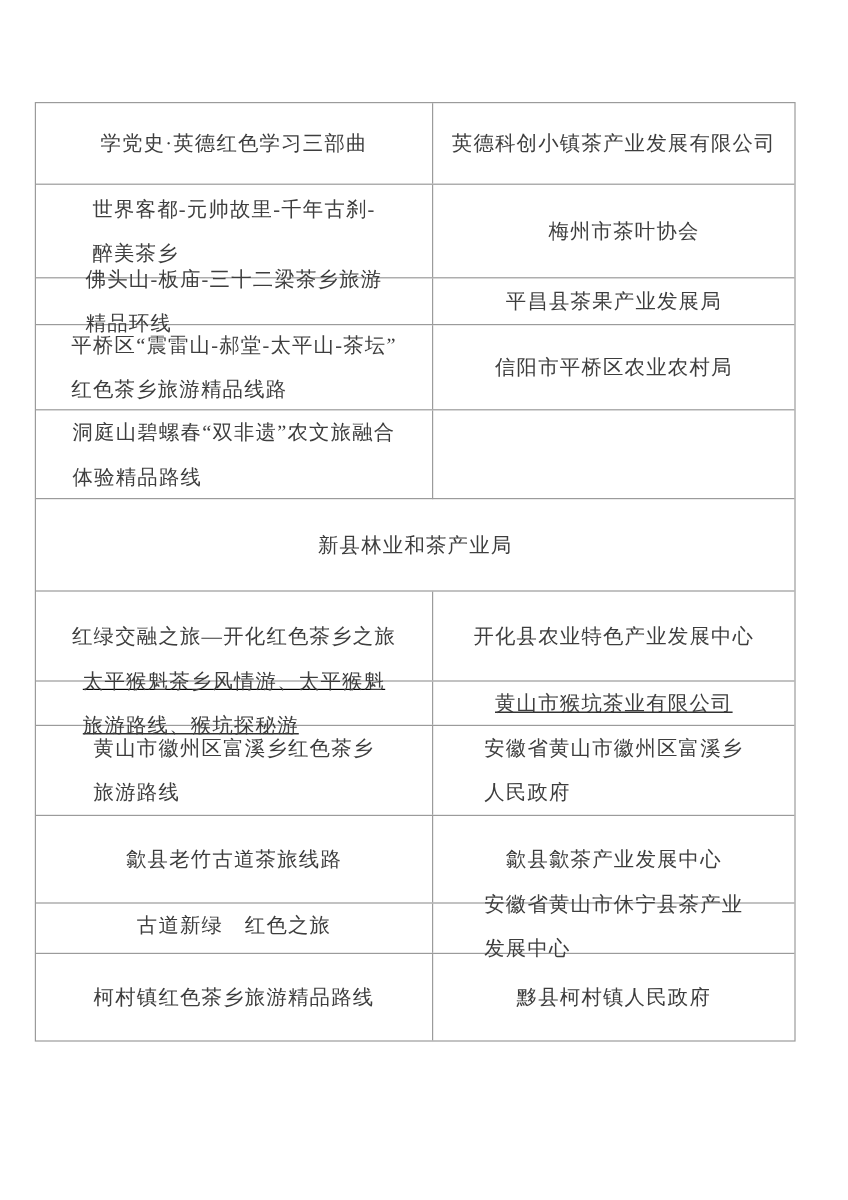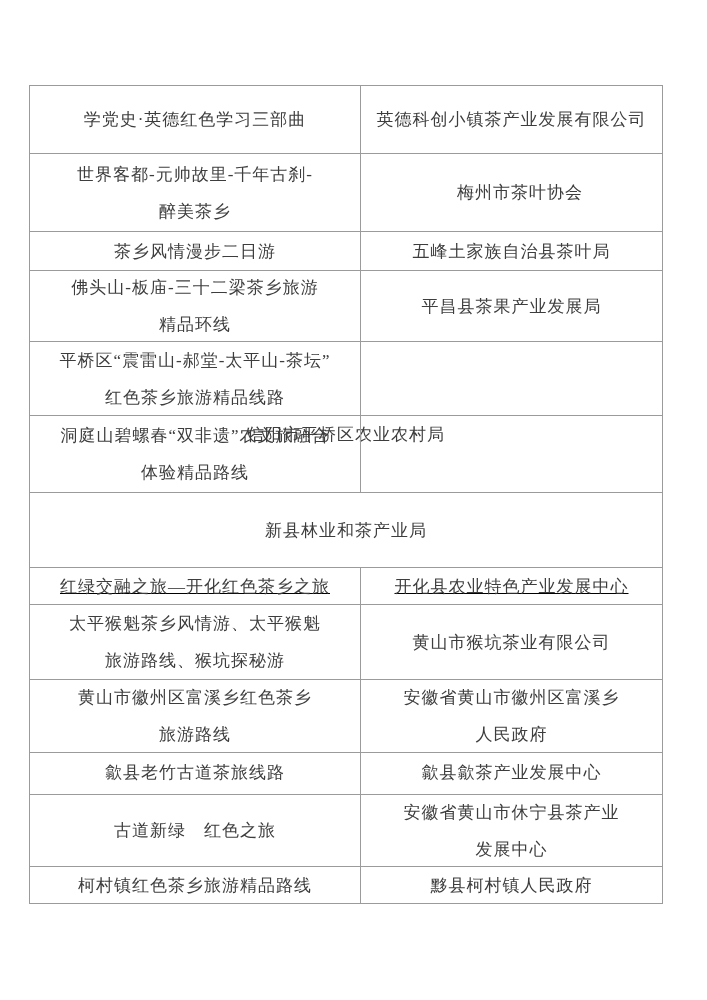--- a/index.html
+++ b/index.html
@@ -29,21 +29,21 @@
     display: flex;
     box-sizing: border-box;
     border-bottom: 1px solid #9b9b9b;
   }
   .trow:last-child { border-bottom: none; }
   .cell {
     box-sizing: border-box;
     display: flex;
     align-items: center;
     justify-content: center;
-    text-align: center;
+    text-align: left;
     white-space: pre-line;
     color: #3d3d3d;
     font-size: 17px;
     line-height: 37px;
     letter-spacing: 1px;
     padding: 0 4px;
   }
   .cell.route {
     width: 331px;
     border-right: 1px solid #9b9b9b;
@@ -71,24 +71,20 @@
 <div class="page">
   <div class="award-table">
     <div class="trow">
       <div class="cell route">学党史·英德红色学习三部曲</div>
       <div class="cell org">英德科创小镇茶产业发展有限公司</div>
     </div>
     <div class="trow">
       <div class="cell route">世界客都-元帅故里-千年古刹-
 醉美茶乡</div>
       <div class="cell org">梅州市茶叶协会</div>
-    </div>
-    <div class="trow">
-      <div class="cell route">茶乡风情漫步二日游</div>
-      <div class="cell org">五峰土家族自治县茶叶局</div>
     </div>
     <div class="trow">
       <div class="cell route">佛头山-板庙-三十二梁茶乡旅游
 精品环线</div>
       <div class="cell org">平昌县茶果产业发展局</div>
     </div>
     <div class="trow">
       <div class="cell route">平桥区“震雷山-郝堂-太平山-茶坛”
 红色茶乡旅游精品线路</div>
       <div class="cell org">信阳市平桥区农业农村局</div>

